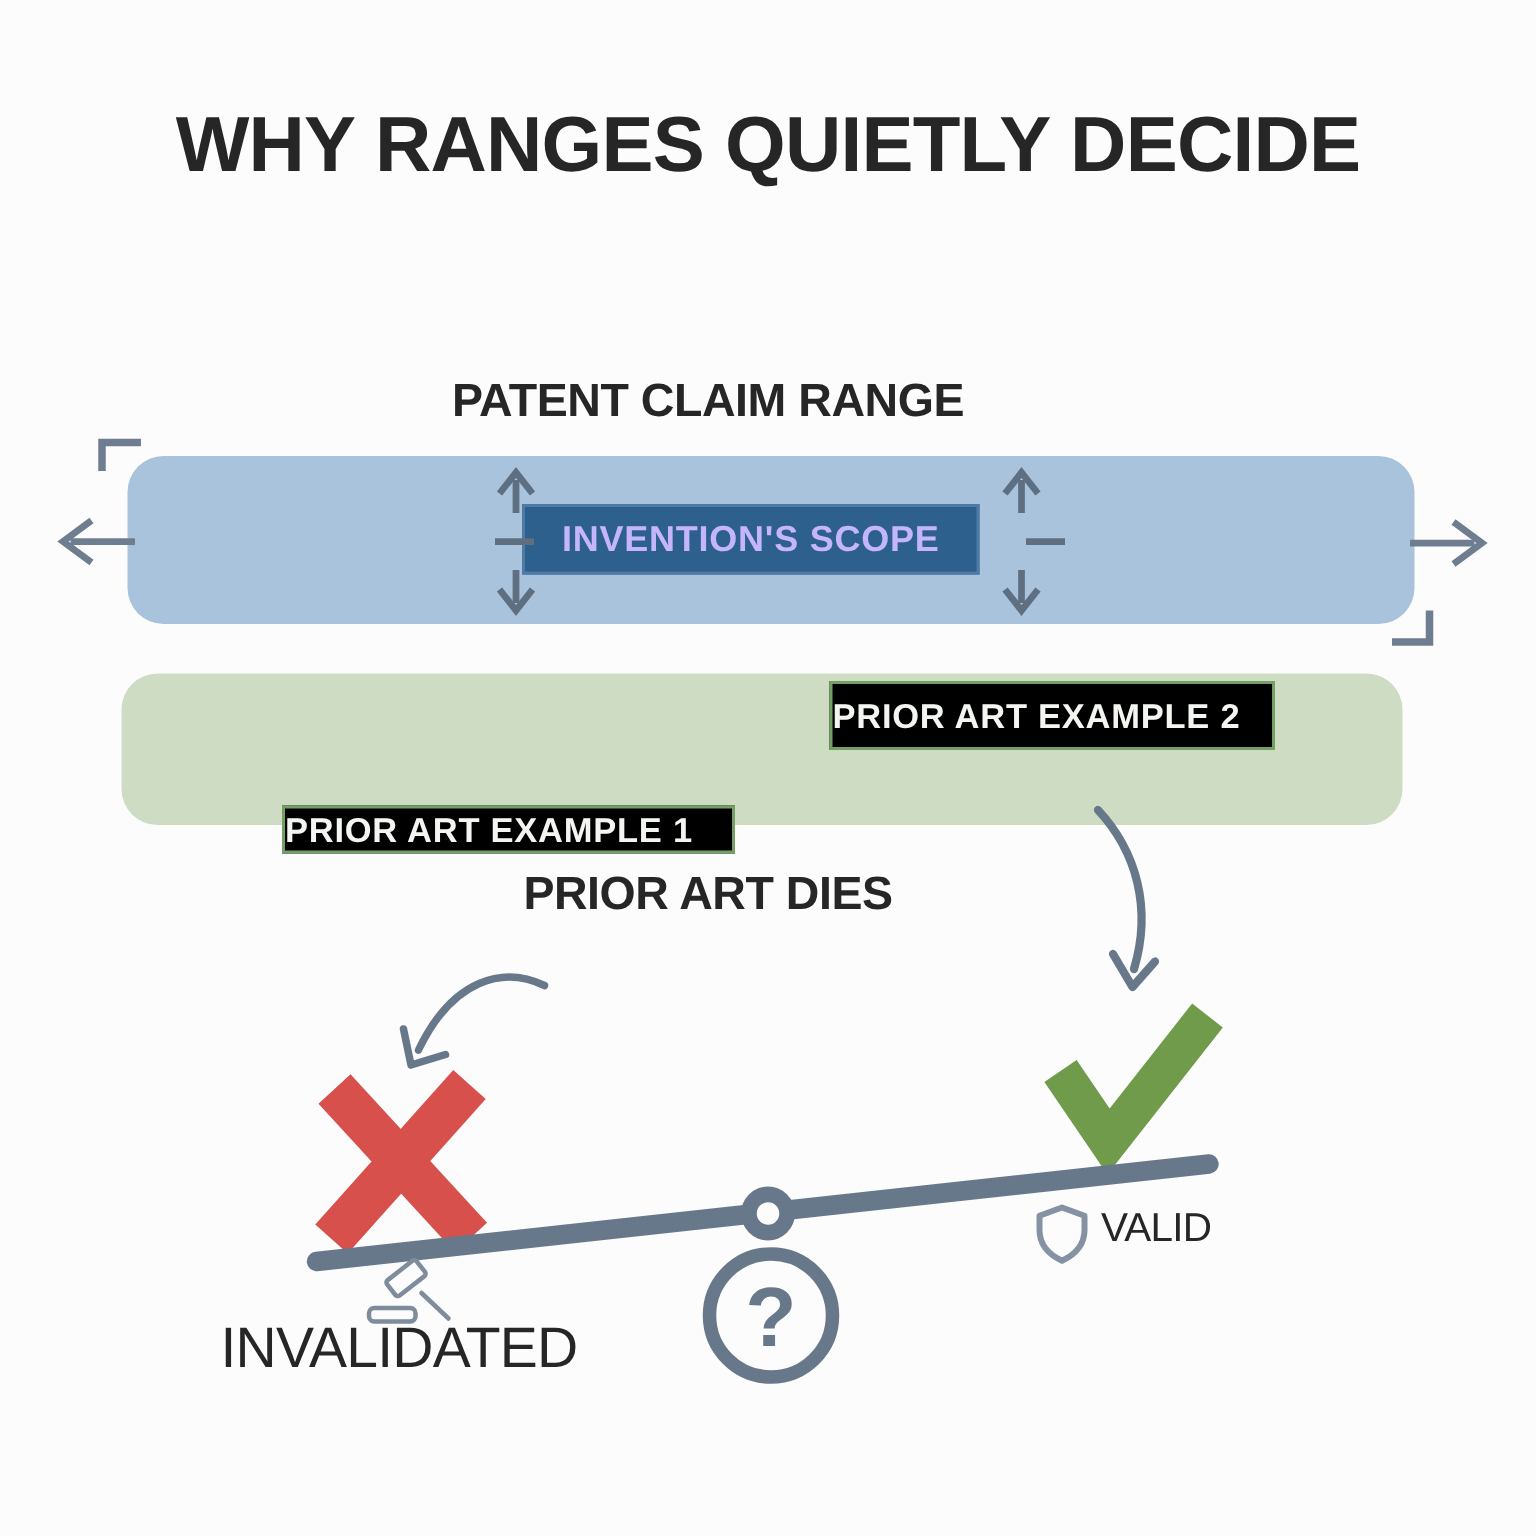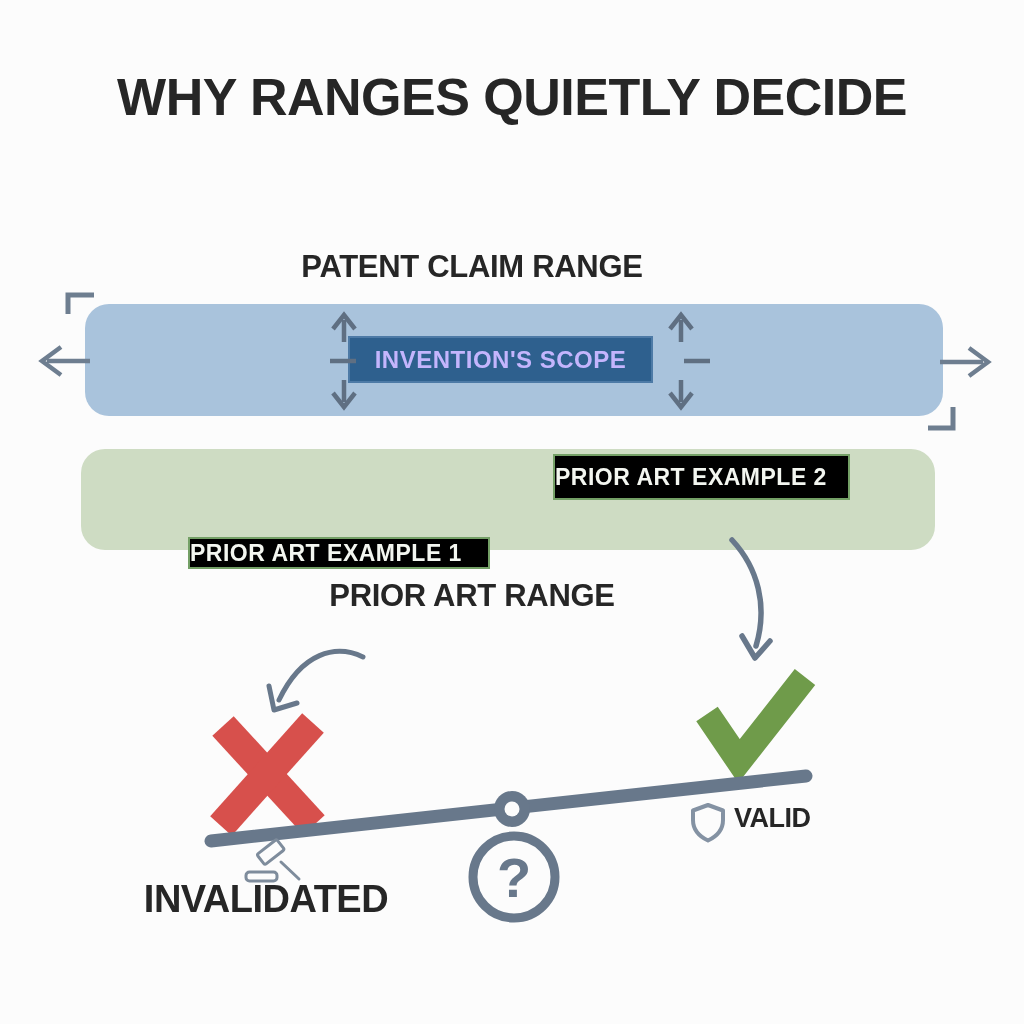--- a/index.html
+++ b/index.html
@@ -74,21 +74,21 @@
   .prior-box-2 { left: 553px; top: 454px; width: 297px; height: 46px; }
   .prior-box-1 { left: 188px; top: 501px; width: 302px; height: 32px; margin-top: 36px; }
 
   .shapes-svg {
     position: absolute;
     left: 0; top: 0;
     width: 1024px; height: 1024px;
   }
 
   .verdict-label {
-    font-weight: 700;
+    font-weight: 400;
     color: #262626;
     letter-spacing: -0.5px;
   }
   .invalidated-label {
     left: 130px; top: 878px; width: 272px;
     font-size: 38px;
     text-align: center;
   }
   .valid-label {
     left: 734px; top: 803px;
@@ -120,21 +120,21 @@
   </div>
 
   <div class="abs prior-bar"></div>
   <div class="abs prior-box prior-box-2">
     <span>PRIOR ART EXAMPLE 2</span>
   </div>
   <div class="abs prior-box prior-box-1">
     <span>PRIOR ART EXAMPLE 1</span>
   </div>
 
-  <div class="abs section-heading prior-heading">PRIOR ART RANGE</div>
+  <div class="abs section-heading prior-heading">PRIOR ART DIES</div>
 
   <svg class="shapes-svg" viewBox="0 0 1024 1024">
 
     <g stroke="#6e7e90" stroke-width="5" fill="none">
       <path d="M68 314 V295 H94"></path>
     </g>
     <g stroke="#6e7e90" stroke-width="5" fill="none">
       <path d="M953 407 V428 H928"></path>
     </g>
 

